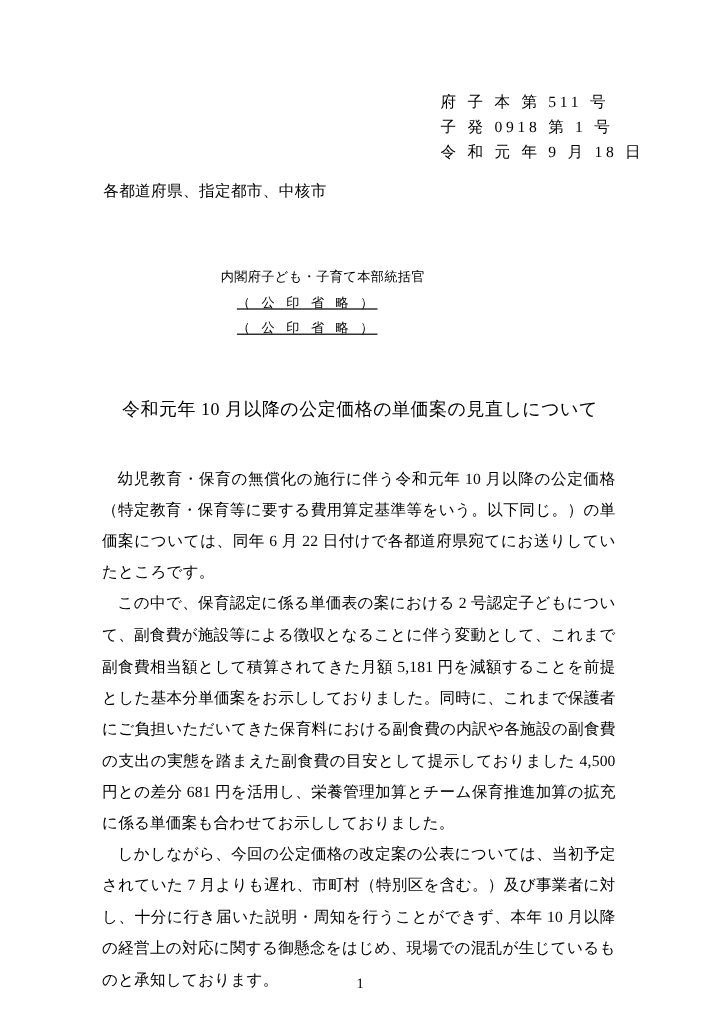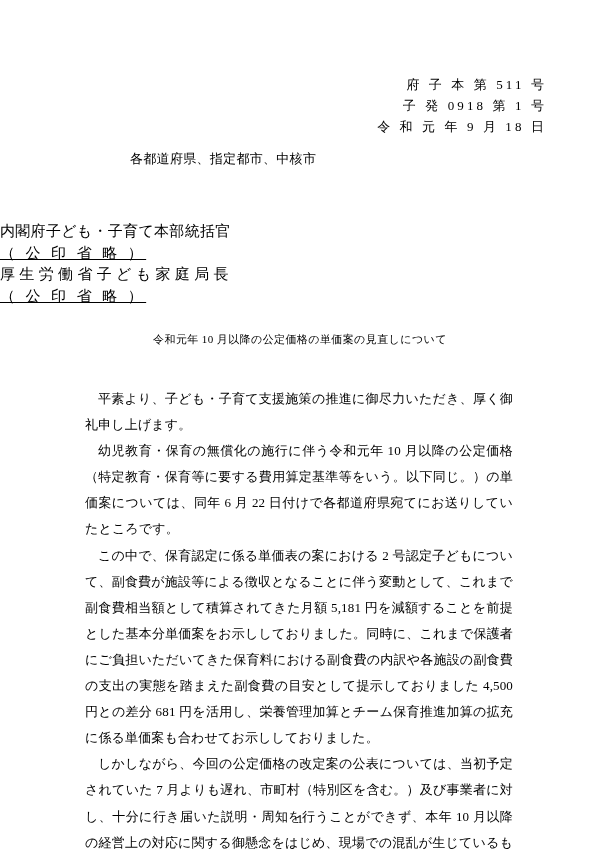--- a/index.html
+++ b/index.html
@@ -21,77 +21,76 @@
     inset: 0;
     width: 600px;
     height: 849px;
     background: #ffffff;
   }
 
   
   .doc-number-block {
     position: absolute;
     top: 74px;
-    right: 52px;
-    text-align: right;
+    right: 62px;
+    text-align: left;
     line-height: 21px;
     font-size: 13px;
   }
   .doc-number-line {
     letter-spacing: 3.1px;
     white-space: nowrap;
     padding-right: 1px;
   }
 
   
   .recipient-block {
     position: absolute;
     top: 148px;
     left: 86px;
     line-height: 21.5px;
     font-size: 13px;
-    margin-left: 44px;
   }
   .recipient-line {
     white-space: nowrap;
     letter-spacing: 0.3px;
   }
   .recipient-line .honorific {
     margin-left: 22px;
   }
 
   
   .sender-block {
     position: absolute;
     top: 221px;
     left: 0;
     right: 62px;
-    text-align: left;
+    text-align: center;
     line-height: 21.5px;
-    font-size: 15px;
+    font-size: 11px;
   }
   .sender-name {
     white-space: nowrap;
     letter-spacing: 0.3px;
   }
   .sender-seal {
     white-space: nowrap;
     letter-spacing: 3.4px;
     padding-right: 26px;
     text-decoration: underline;
   }
 
   
   .doc-title {
     position: absolute;
     top: 332px;
     left: 0;
     width: 600px;
     text-align: center;
-    font-size: 11px;
+    font-size: 15px;
     letter-spacing: 0.4px;
     white-space: nowrap;
   }
 
   
   .body-block {
     position: absolute;
     top: 386px;
     left: 85px;
     width: 428px;
@@ -127,28 +126,26 @@
     <div class="doc-number-line">令 和 元 年 9 月 18 日</div>
   </div>
 
   <div class="recipient-block">
     <div class="recipient-line">各都道府県、指定都市、中核市</div>
   </div>
 
   <div class="sender-block">
     <div class="sender-name">内閣府子ども・子育て本部統括官</div>
     <div class="sender-seal">（ 公 印 省 略 ）</div>
-    <div class="sender-name">厚 生 労 働 省 子 ど も 家 庭 局 長</div>
     <div class="sender-seal">（ 公 印 省 略 ）</div>
   </div>
 
   <div class="doc-title">令和元年 10 月以降の公定価格の単価案の見直しについて</div>
 
   <div class="body-block">
-    <p class="body-para">平素より、子ども・子育て支援施策の推進に御尽力いただき、厚く御礼申し上げます。</p>
     <p class="body-para">幼児教育・保育の無償化の施行に伴う令和元年 10 月以降の公定価格（特定教育・保育等に要する費用算定基準等をいう。以下同じ。）の単価案については、同年 6 月 22 日付けで各都道府県宛てにお送りしていたところです。</p>
     <p class="body-para">この中で、保育認定に係る単価表の案における 2 号認定子どもについて、副食費が施設等による徴収となることに伴う変動として、これまで副食費相当額として積算されてきた月額 5,181 円を減額することを前提とした基本分単価案をお示ししておりました。同時に、これまで保護者にご負担いただいてきた保育料における副食費の内訳や各施設の副食費の支出の実態を踏まえた副食費の目安として提示しておりました 4,500 円との差分 681 円を活用し、栄養管理加算とチーム保育推進加算の拡充に係る単価案も合わせてお示ししておりました。</p>
     <p class="body-para">しかしながら、今回の公定価格の改定案の公表については、当初予定されていた 7 月よりも遅れ、市町村（特別区を含む。）及び事業者に対し、十分に行き届いた説明・周知を行うことができず、本年 10 月以降の経営上の対応に関する御懸念をはじめ、現場での混乱が生じているものと承知しております。</p>
 
   </div>
 
   <div class="page-number">1</div>
 
 </div>
 

